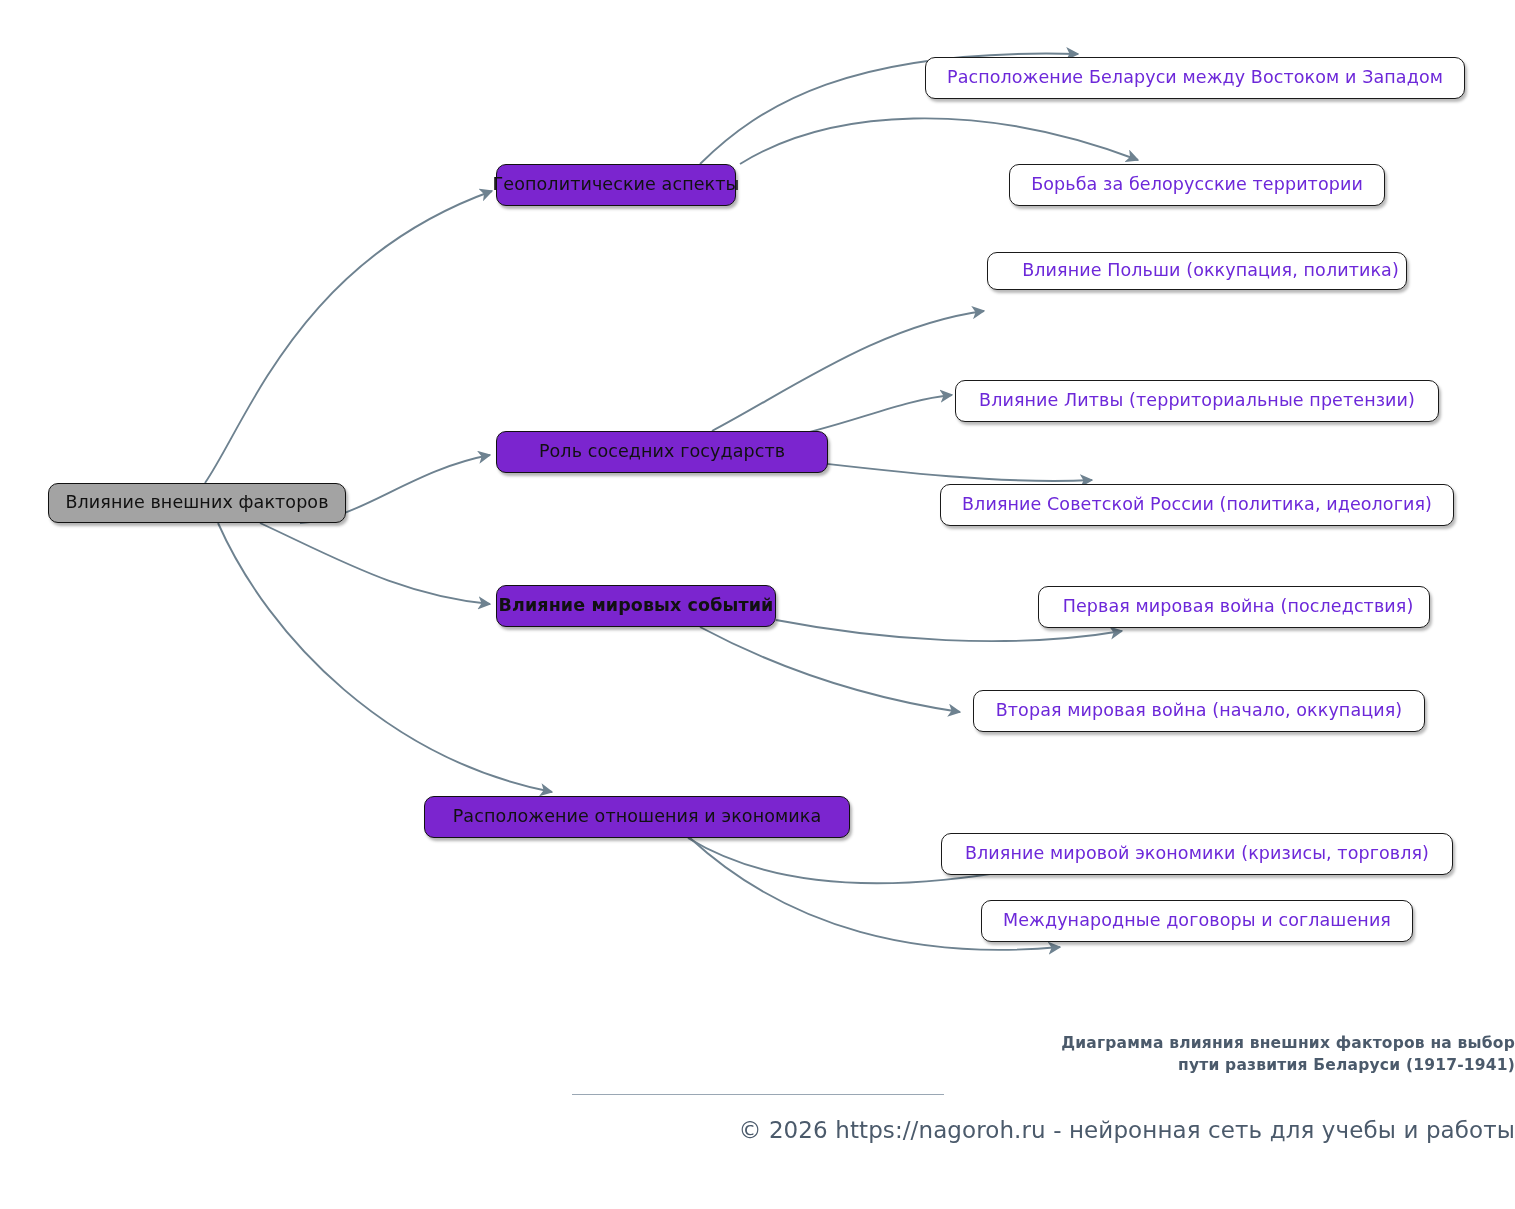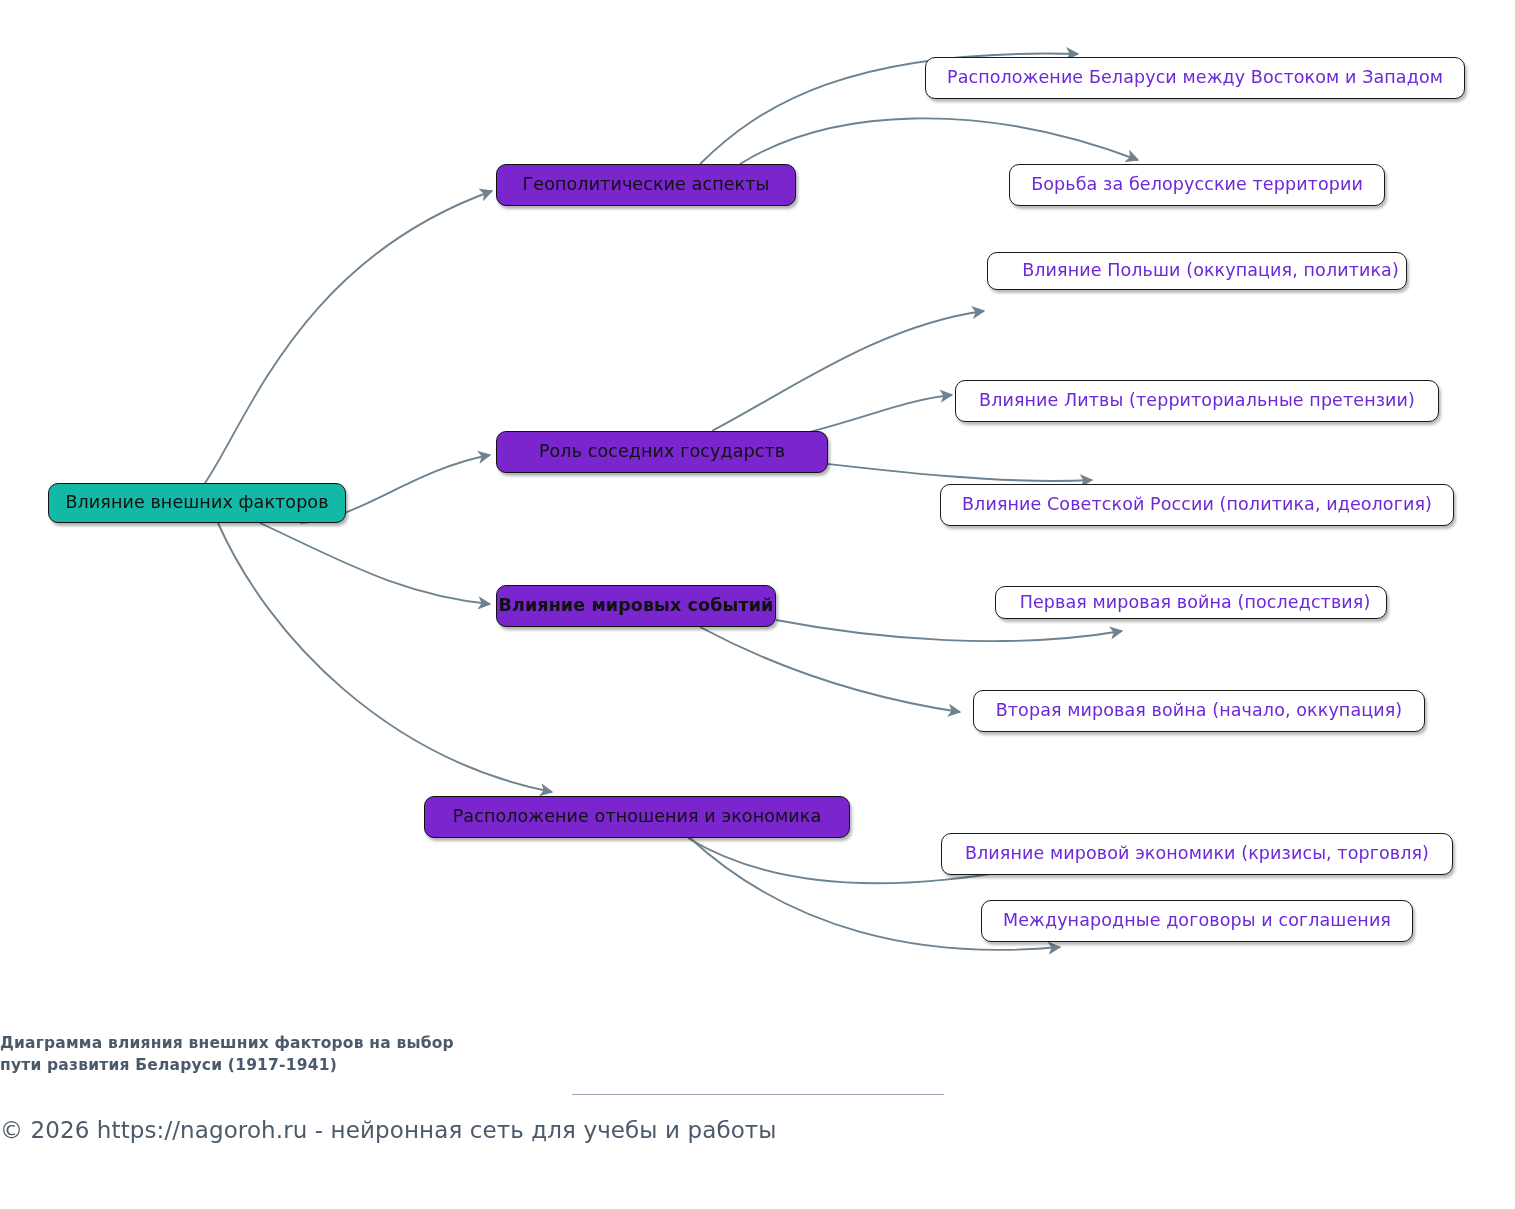--- a/index.html
+++ b/index.html
@@ -33,21 +33,21 @@
     display: flex;
     align-items: center;
     justify-content: center;
     white-space: nowrap;
     border-radius: 10px;
     font-size: 17.5px;
     line-height: 1;
     letter-spacing: 0.1px;
   }
   .node-root {
-    background: #14b8a6;
+    background: #a3a3a3;
     border: 1.6px solid #111111;
     color: #111111;
     box-shadow: 2px 3px 3px rgba(0,0,0,0.30);
     text-align: center;
   }
   .node-branch {
     background: #7b25cf;
     border: 1.6px solid #111111;
     color: #111111;
     box-shadow: 2px 3px 3px rgba(0,0,0,0.30);
@@ -56,21 +56,21 @@
     background: #ffffff;
     border: 1.6px solid #1a1a1a;
     color: #6d28d9;
     box-shadow: 2px 3px 3px rgba(0,0,0,0.28);
   }
   #footer {
     position: absolute;
     left: 0;
     top: 1032px;
     width: 1515px;
-    text-align: left;
+    text-align: right;
   }
   .footer-title {
     font-family: "DejaVu Sans", sans-serif;
     font-weight: bold;
     font-size: 15.5px;
     color: #4b5a6b;
     line-height: 1.42;
     letter-spacing: 0.2px;
   }
   .footer-rule {
@@ -117,21 +117,21 @@
 
       <path d="M 688 838 C 790 900, 940 895, 1136 843"></path>
       <path d="M 690 838 C 790 930, 920 960, 1060 947"></path>
     </g>
   </svg>
 
   <div class="node node-root" style="left:48px; top:483px; width:298px; height:40px;">
     <span>Влияние внешних факторов</span>
   </div>
 
-  <div class="node node-branch" style="left:496px; top:164px; width:300px; height:42px;">
+  <div class="node node-branch" style="left:496px; top:164px; width:240px; height:42px;">
     <span>Геополитические аспекты</span>
   </div>
   <div class="node node-leaf" style="left:925px; top:57px; width:540px; height:42px;">
     <span>Расположение Беларуси между Востоком и Западом</span>
   </div>
   <div class="node node-leaf" style="left:1009px; top:164px; width:376px; height:42px;">
     <span>Борьба за белорусские территории</span>
   </div>
 
   <div class="node node-branch" style="left:496px; top:431px; width:332px; height:42px;">
@@ -143,21 +143,21 @@
   <div class="node node-leaf" style="left:955px; top:380px; width:484px; height:42px;">
     <span>Влияние Литвы (территориальные претензии)</span>
   </div>
   <div class="node node-leaf" style="left:940px; top:484px; width:514px; height:42px;">
     <span>Влияние Советской России (политика, идеология)</span>
   </div>
 
   <div class="node node-branch" style="left:496px; top:585px; width:280px; height:42px;font-weight:bold;">
     <span>Влияние мировых событий</span>
   </div>
-  <div class="node node-leaf" style="left:995px; top:586px; width:392px; height:33px;padding-left:8px;">
+  <div class="node node-leaf" style="left:1038px; top:586px; width:392px; height:42px;padding-left:8px;">
     <span>Первая мировая война (последствия)</span>
   </div>
   <div class="node node-leaf" style="left:973px; top:690px; width:452px; height:42px;">
     <span>Вторая мировая война (начало, оккупация)</span>
   </div>
 
   <div class="node node-branch" style="left:424px; top:796px; width:426px; height:42px;">
     <span>Расположение отношения и экономика</span>
   </div>
   <div class="node node-leaf" style="left:941px; top:796px; width:512px; height:42px;margin-top:37px;">

